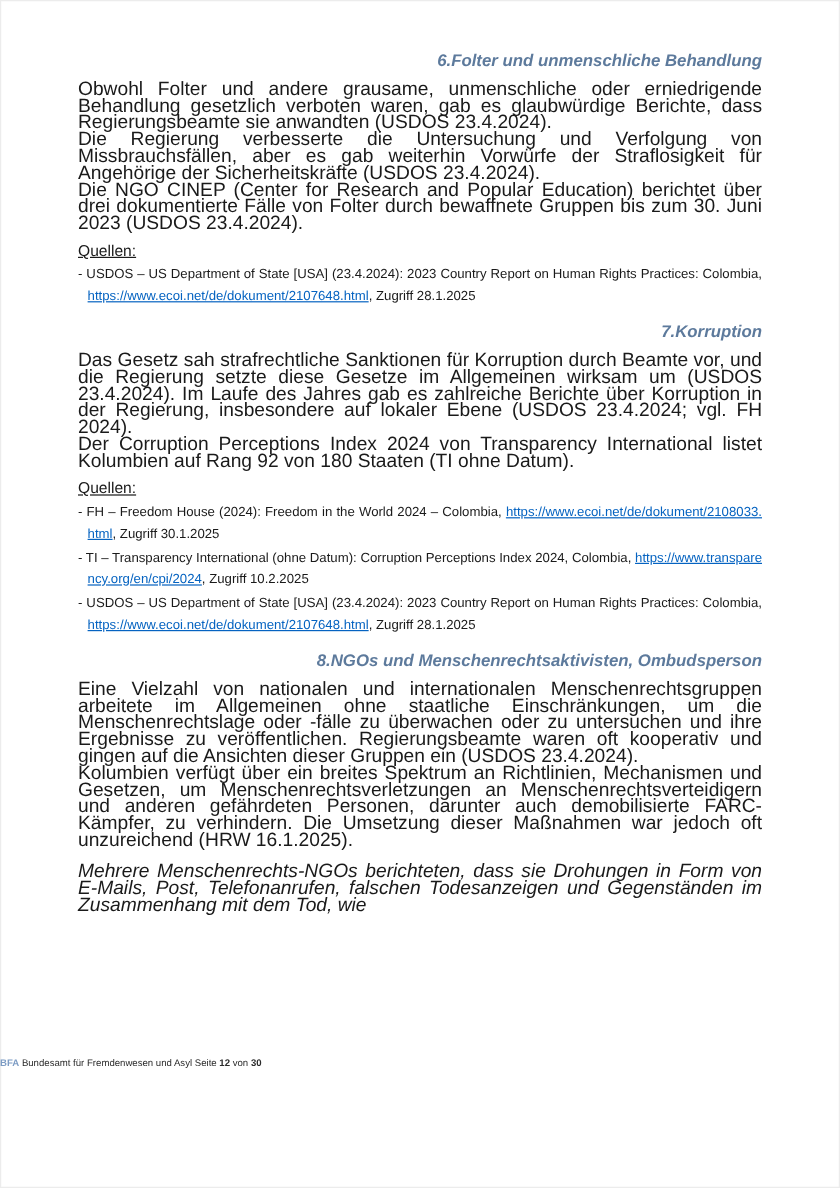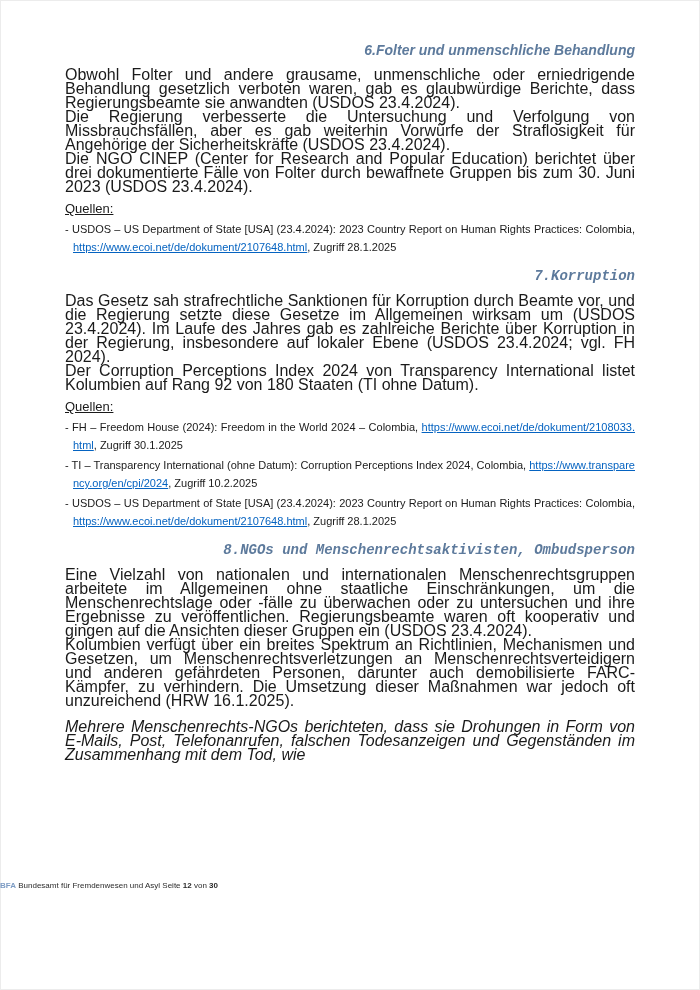--- a/index.html
+++ b/index.html
@@ -43,21 +43,21 @@
     text-decoration: underline;
   }
   .src-item {
     font-size: 11px;
     line-height: 18px;
     text-align: justify;
     padding-left: 8px;
     text-indent: -8px;
     margin-top: 2px;
   }
-  .heading.h-mt { margin-top: 12px; font-family: Liberation Mono, monospace; }
+  .heading.h-mt { margin-top: 12px; }
   a.link {
     color: var(--link-color, #0563c1);
     text-decoration: underline;
     cursor: pointer;
     word-break: break-all;
   }
   .footer {
     position: absolute;
     top: 881px; left: 0; right: 0;
     text-align: left;

